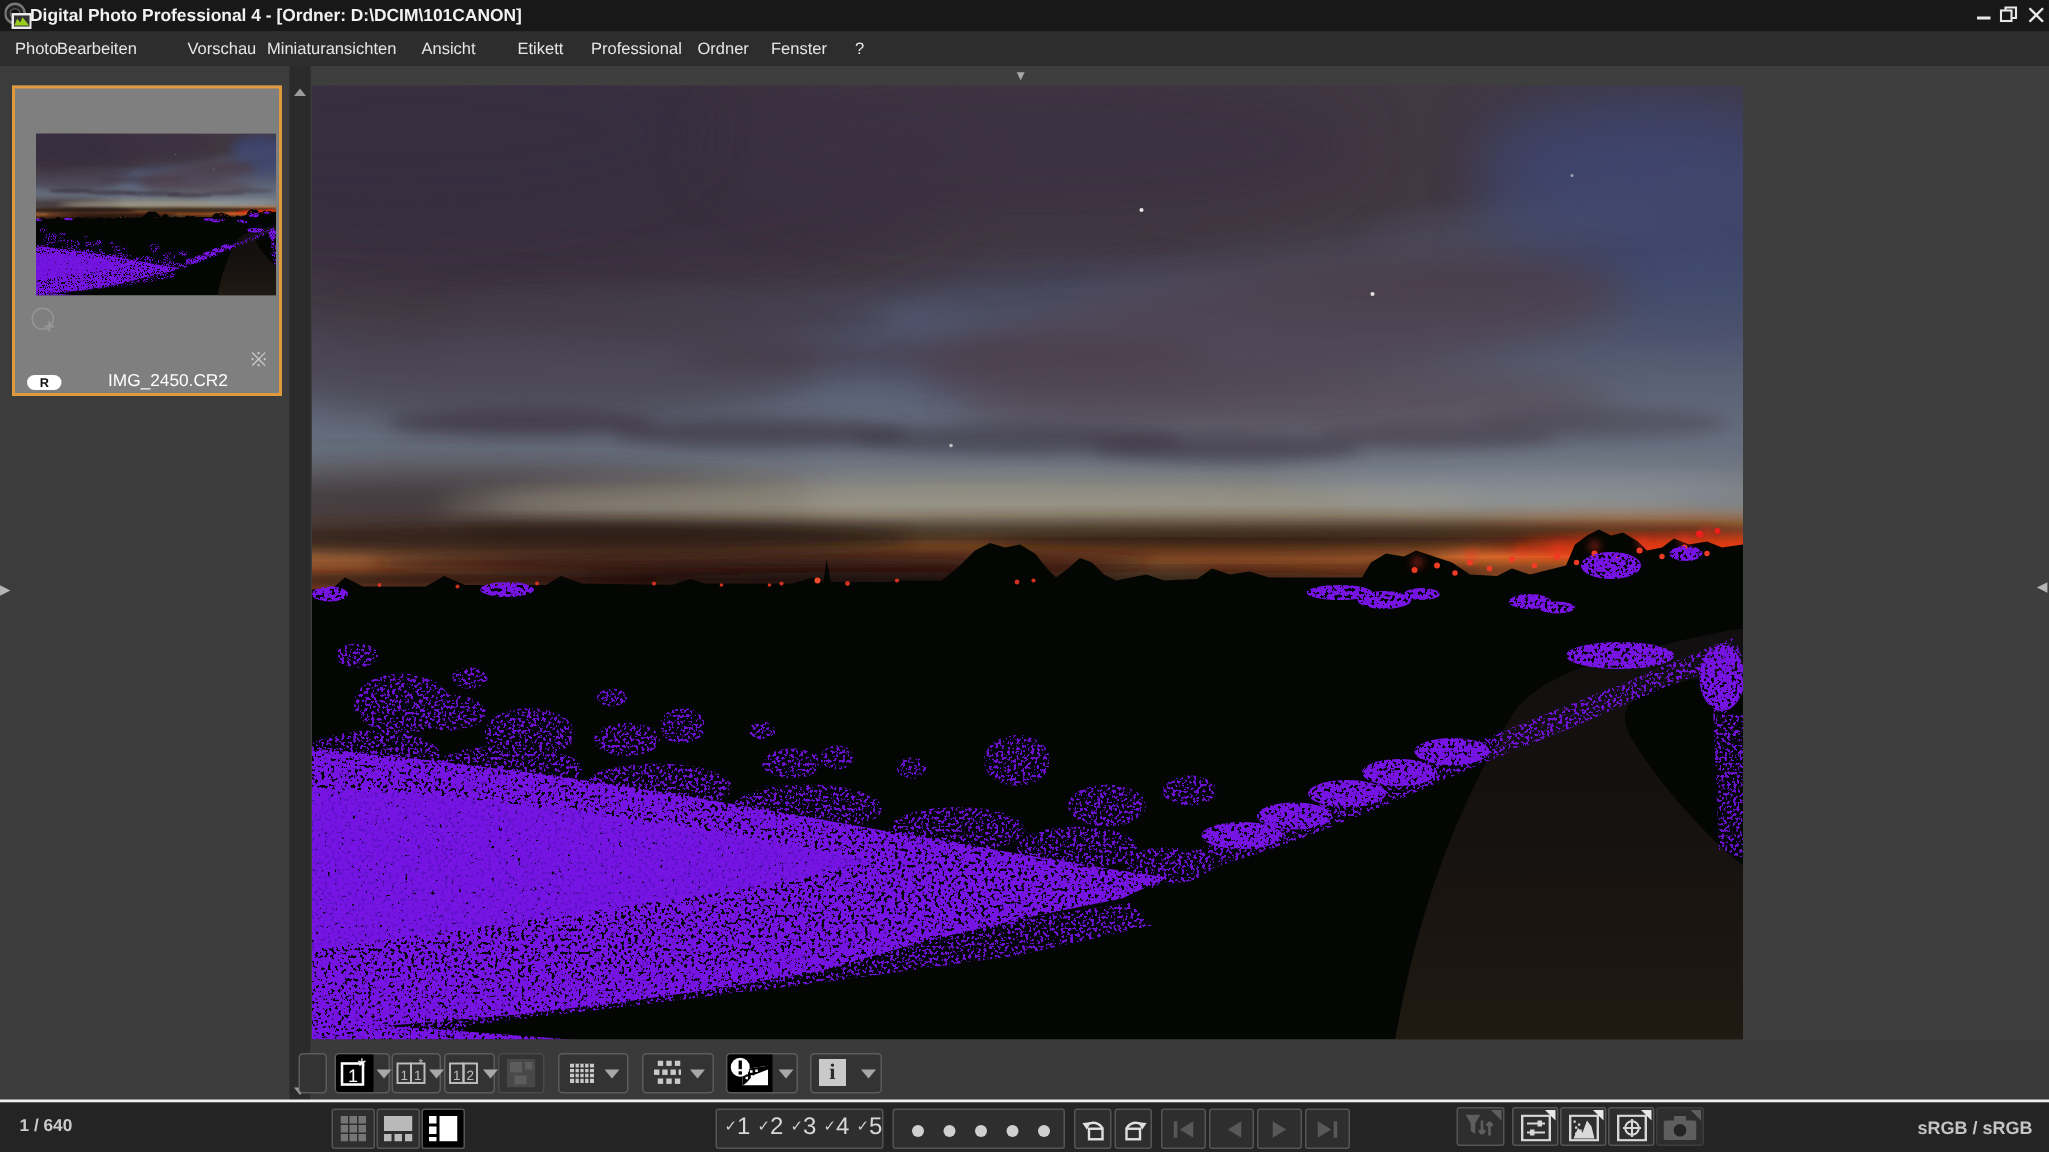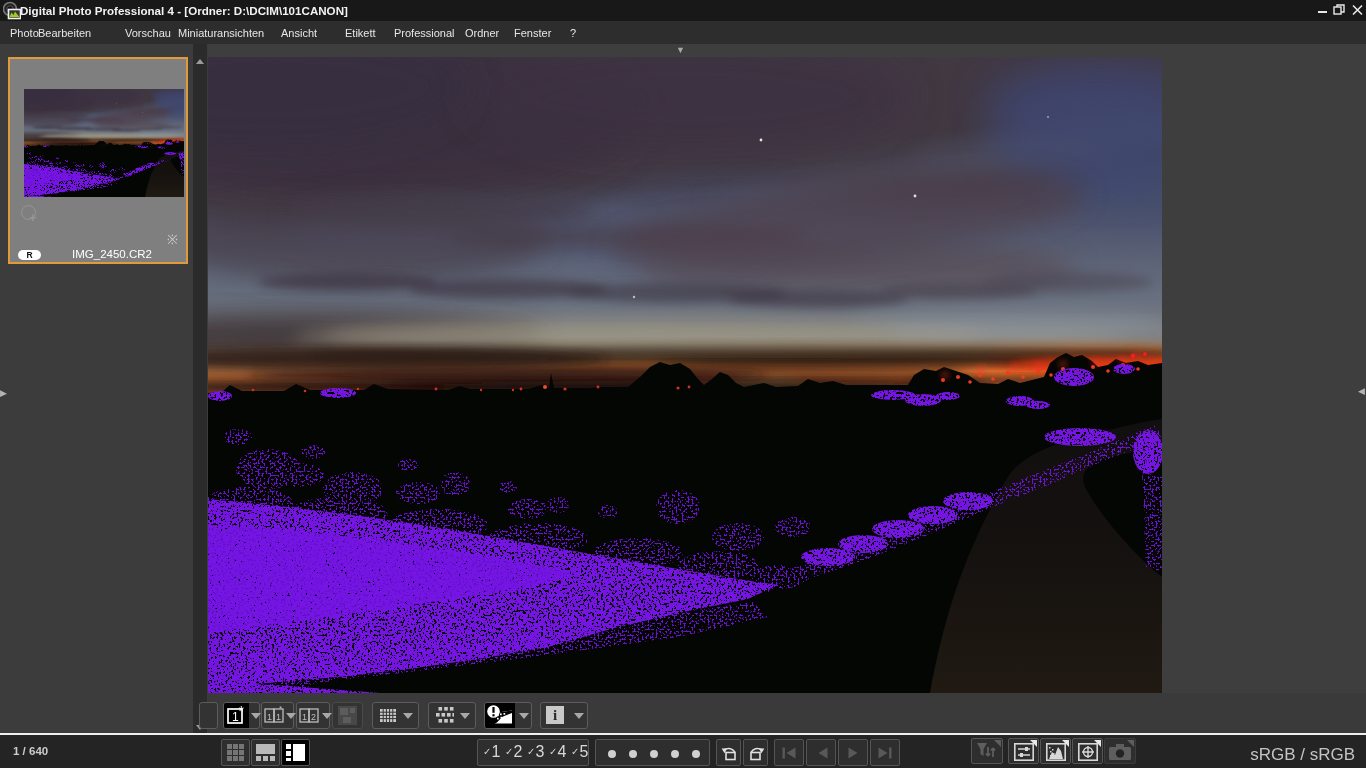--- a/index.html
+++ b/index.html
@@ -36,21 +36,21 @@
   #toolbar { position:absolute; left:208px; top:693px; width:1158px; height:41px; background:#3a3a3a; }
   .tgroup { position:absolute; top:9px; height:27px; background:#333333; border:1px solid #5c5c5c; border-radius:3px; }
   .tbtn { position:absolute; top:9px; height:27px; background:#333333; border:1px solid #5c5c5c; border-radius:3px; }
   .darr { position:absolute; top:0; width:0; height:0; border-left:5px solid transparent; border-right:5px solid transparent; border-top:6px solid #a8a8a8; }
   
   #sep { position:absolute; left:0; top:733px; width:1366px; height:2px; background:#efefec; }
   #statusbar { position:absolute; left:0; top:735px; width:1366px; height:33px; background:#242424; }
   .sgroup { position:absolute; background:#2e2e2e; border:1px solid #555; border-radius:2px; }
   .sbtn  { position:absolute; background:#2e2e2e; border:1px solid #555; border-radius:2px; }
   #count { position:absolute; left:13px; top:10px; color:#cccccc; font-size:11.5px;font-weight:bold; }
-  #srgb { position:absolute; right:11px; top:10px; color:#c4c4c4; font-size:17px; }
+  #srgb { position:absolute; right:11px; top:10px; color:#c4c4c4; font-size:12px;font-weight:bold; }
   .chknum { color:#d8d8d8; font-size:16px; vertical-align:-2px; }
 </style>
 </head>
 <body>
 
 <svg width="0" height="0" style="position:absolute">
 <defs>
   <linearGradient id="skyV" x1="0" y1="0" x2="0" y2="1">
     <stop offset="0" stop-color="#3a374a"></stop>
     <stop offset="0.15" stop-color="#423e52"></stop>

